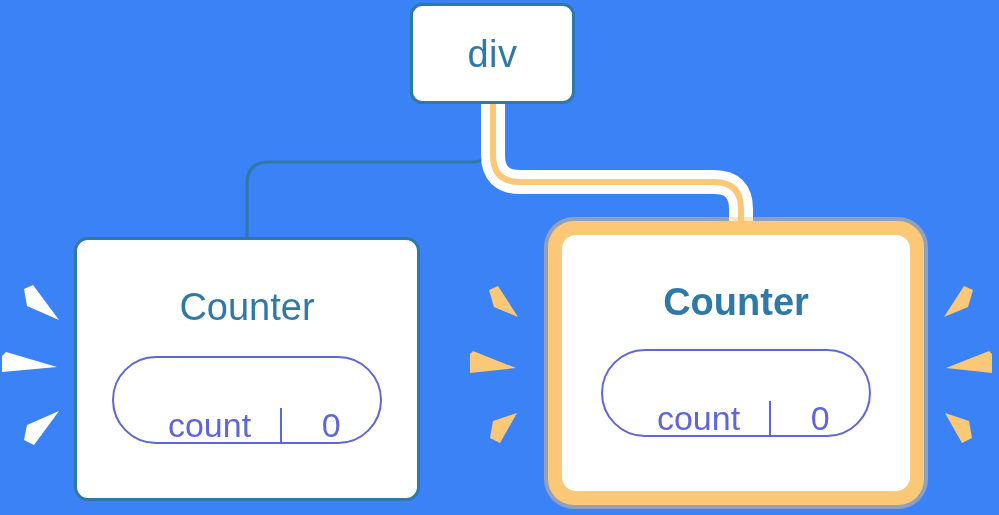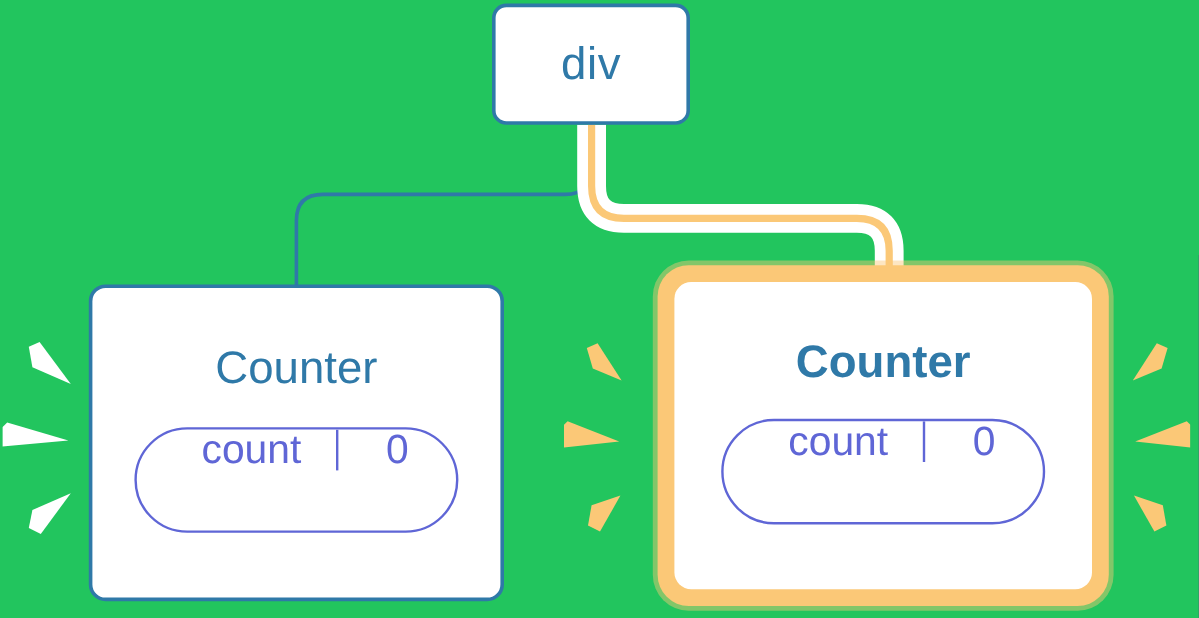--- a/index.html
+++ b/index.html
@@ -5,21 +5,21 @@
 <style>
   html, body {
     margin: 0;
     padding: 0;
     background: #4e6c74;
   }
   #stage {
     position: relative;
     width: 999px;
     height: 515px;
-    background: #22c55e;
+    background: #3b82f6;
     overflow: hidden;
     font-family: "Liberation Sans", "DejaVu Sans", sans-serif;
   }
 
   
   #edges {
     position: absolute;
     left: 0; top: 0;
     width: 999px; height: 515px;
     pointer-events: none;
@@ -95,21 +95,21 @@
   .node-counter-right .node-title {
     font-size: 38px;
     color: #2f79a8;
     font-weight: 700;
     line-height: 1;
   }
 
   
   .state-pill {
     display: flex;
-    align-items: flex-start;
+    align-items: flex-end;
     border: 2px solid #5f66d6;
     border-radius: 100px;
     overflow: hidden;
     background: #ffffff;
     gap: 11px;
   }
   .state-pill .pill-key,
   .state-pill .pill-val {
     display: flex;
     align-items: center;

